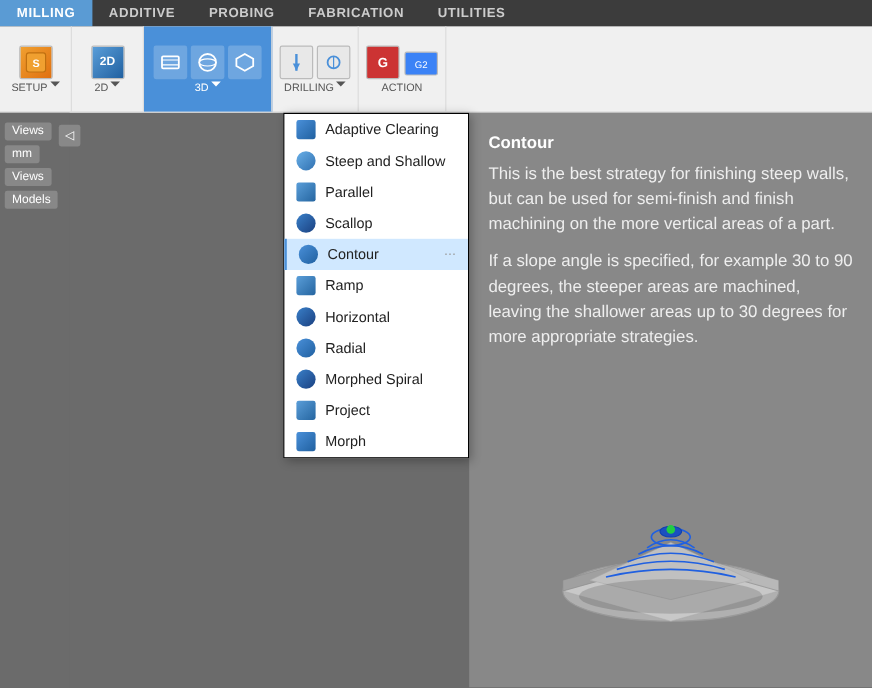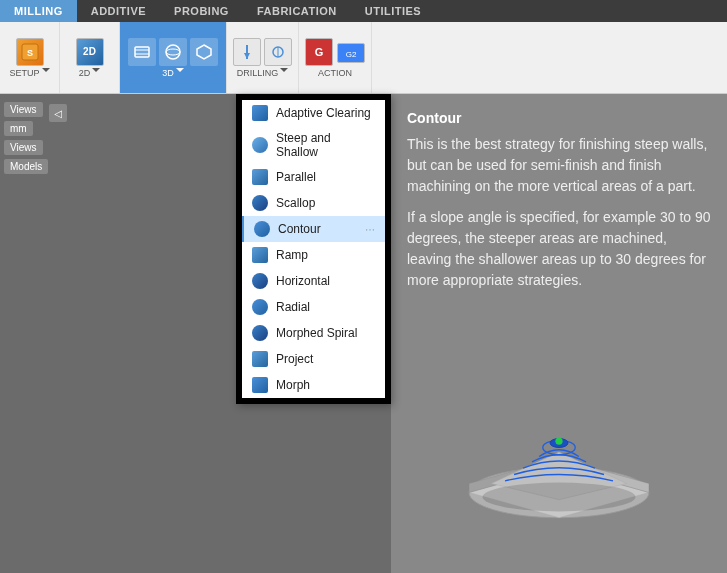--- a/index.html
+++ b/index.html
@@ -98,21 +98,21 @@
       top: 10px;
     }
 
     
     .dropdown-menu {
       position: absolute;
       left: 236px;
       top: 94px;
       width: 155px;
       background: white;
-      border: 6px solid #000000;
+      border: 1px solid #000000;
       z-index: 100;
       box-shadow: 2px 2px 8px rgba(0,0,0,0.3);
     }
     .menu-item {
       display: flex;
       align-items: center;
       padding: 5px 10px;
       cursor: pointer;
       font-size: 12px;
       color: #222;

